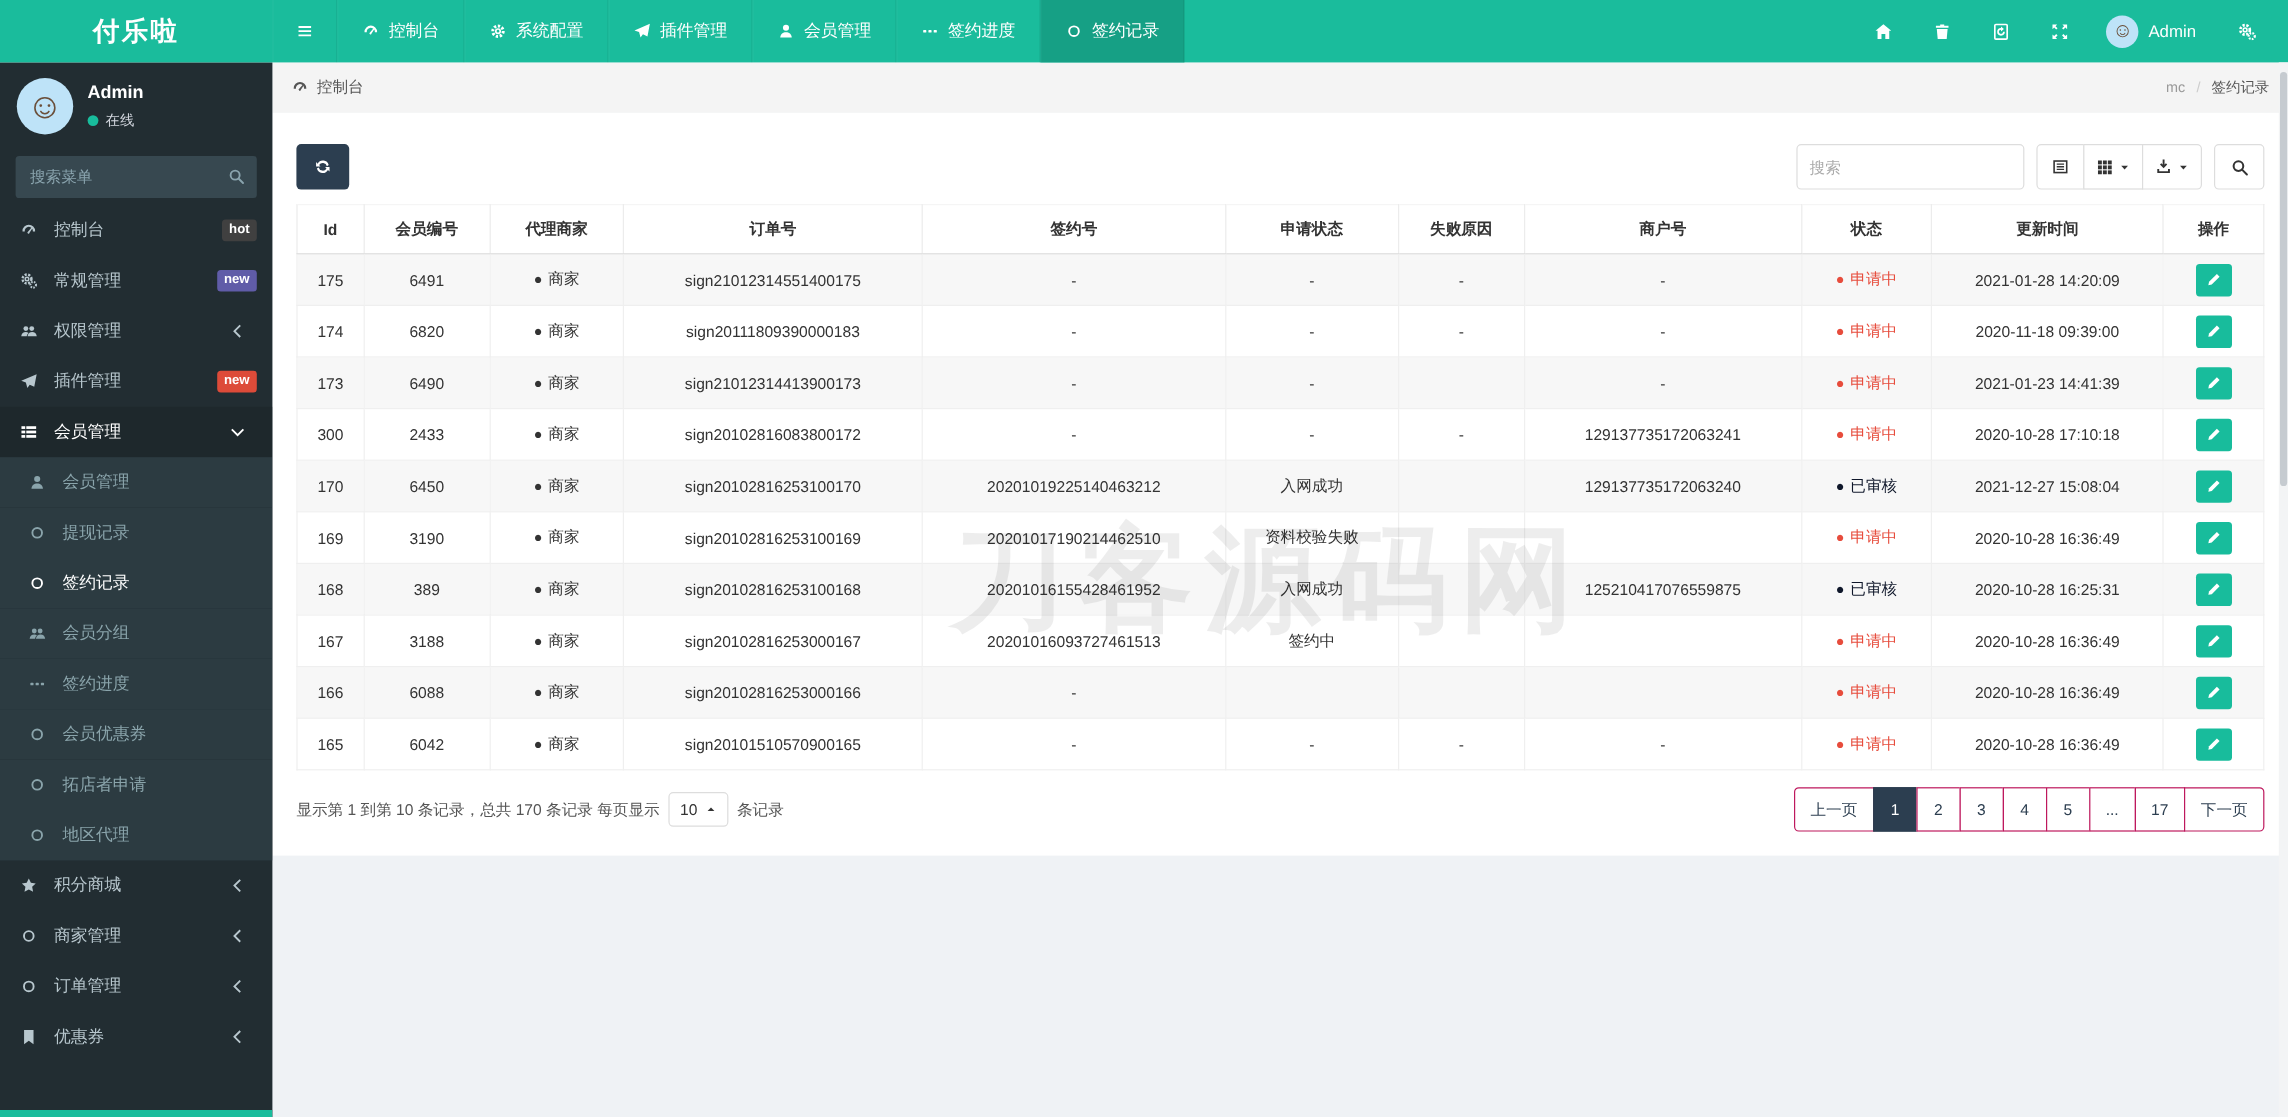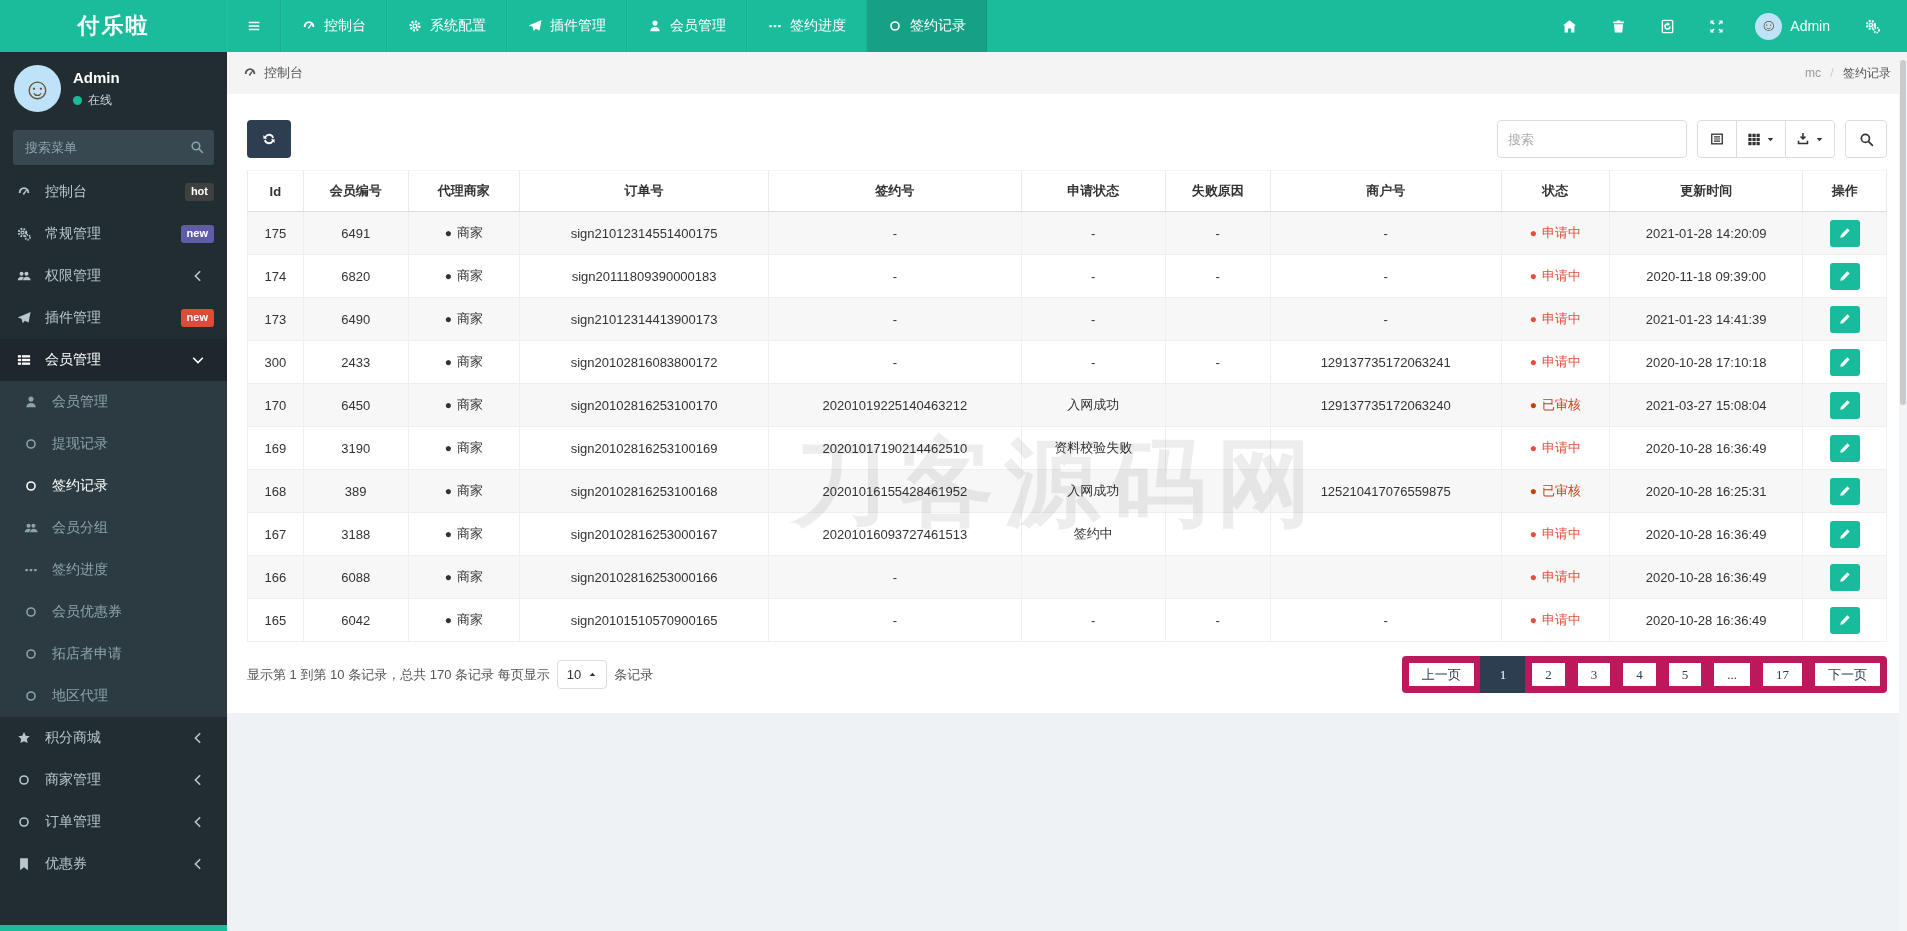--- a/index.html
+++ b/index.html
@@ -74,31 +74,31 @@
   .btn-single{border-radius:4px !important;border:1px solid #ddd;background:#fff;height:38px;width:42px;display:flex;align-items:center;justify-content:center;color:#333;cursor:pointer;box-sizing:border-box;}
   .btn-single .ic svg{width:15px;height:15px;}
 
   table.grid{width:100%;border-collapse:collapse;font-size:13px;color:#333;table-layout:fixed;}
   .grid th{font-weight:bold;padding:11px 6px;text-align:center;border:1px solid #ececec;border-top:1px solid #f5f5f5;border-bottom:1px solid #ddd;background:#fff;white-space:nowrap;overflow:hidden;}
   .grid td{padding:12px 6px;text-align:center;border:1px solid #efefef;white-space:nowrap;overflow:hidden;text-overflow:ellipsis;}
   .grid tbody tr:nth-child(odd){background:#F7F7F7;}
   .grid td.op{padding:6px;}
   .sdot{margin-right:5px;font-size:12px;}
   .st-pending{color:#E74C3C;}
-  .st-ok{color:#c2410c;}
+  .st-ok{color:#0f172a;}
   .agent-dot{color:#333;margin-right:5px;font-size:12px;}
   .btn-edit{width:30px;height:27px;background:#18BC9C;border:none;border-radius:3px;display:inline-flex;align-items:center;justify-content:center;color:#fff;cursor:pointer;}
   .btn-edit .ic svg{width:12px;height:12px;}
 
   .pagi-row{display:flex;justify-content:space-between;align-items:center;margin-top:14px;font-size:13px;color:#555;}
   .pagi-info{display:flex;align-items:center;}
   .page-size-btn{display:inline-flex;align-items:center;gap:7px;border:1px solid #ddd;background:#fff;border-radius:4px;padding:6px 9px;margin:0 7px;font-size:13px;color:#333;cursor:pointer;}
   .page-size-btn .caret svg{width:9px;height:9px;}
   .pagination{display:flex;}
-  .page-item{min-width:37px;height:37px;box-sizing:border-box;border:7px solid #be185d;background:#fff;color:#2C3E50;display:flex;align-items:center;justify-content:center;margin-left:-1px;padding:0 13px;font-size:13px;cursor:pointer;font-family:Liberation Serif, serif;}
+  .page-item{min-width:37px;height:37px;box-sizing:border-box;border:1px solid #be185d;background:#fff;color:#2C3E50;display:flex;align-items:center;justify-content:center;margin-left:-1px;padding:0 13px;font-size:13px;cursor:pointer;}
   .page-item:first-child{border-radius:4px 0 0 4px;margin-left:0;}
   .page-item:last-child{border-radius:0 4px 4px 0;}
   .page-item.active{background:#2C3E50;border-color:#2C3E50;color:#fff;}
 
   .watermark{position:absolute;left:565px;top:326px;font-size:96px;font-weight:bold;color:rgba(0,0,0,0.07);letter-spacing:10px;pointer-events:none;z-index:3;white-space:nowrap;}
 
   .scrollbar{position:absolute;right:0;top:52px;bottom:0;width:8px;background:#F3F4F5;z-index:40;}
   .scrollbar .thumb{position:absolute;top:8px;left:1px;width:6px;height:345px;background:#C6CBD0;border-radius:3px;}
 </style>
 </head>
@@ -622,21 +622,21 @@
             <tr>
               <td>170</td>
               <td>6450</td>
               <td><span class="agent-dot">●</span><span>商家</span></td>
               <td>sign20102816253100170</td>
               <td>20201019225140463212</td>
               <td>入网成功</td>
               <td></td>
               <td>129137735172063240</td>
               <td class="st-ok"><span class="sdot">●</span><span>已审核</span></td>
-              <td>2021-03-27 15:08:04</td>
+              <td>2021-12-27 15:08:04</td>
               <td class="op"><button class="btn-edit">
                   <span class="ic">
                     <svg viewBox="0 0 16 16" aria-hidden="true">
                       <path d="M11.2 1.8l3 3L5.5 13.5l-3.8.8.8-3.8z"></path>
                     </svg>
                   </span>
                 </button></td>
             </tr>
             <tr>
               <td>169</td>

